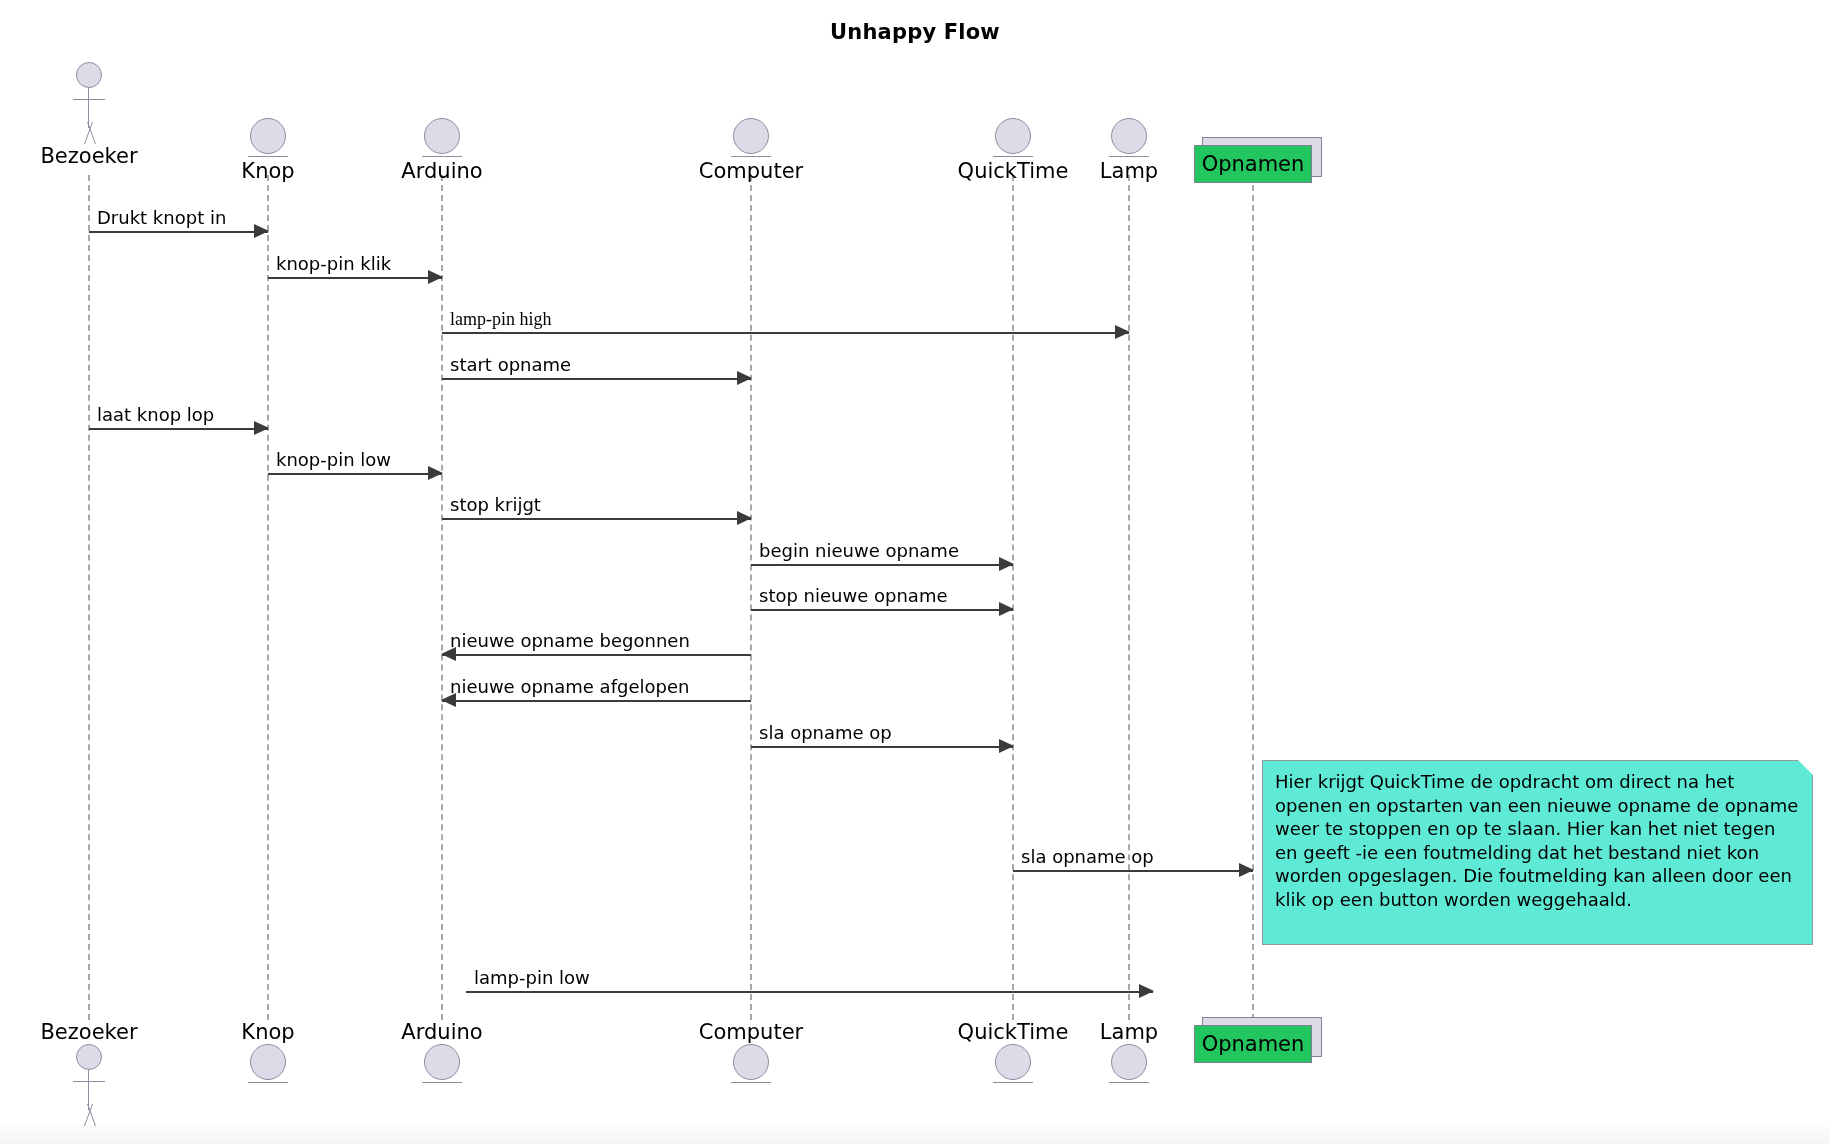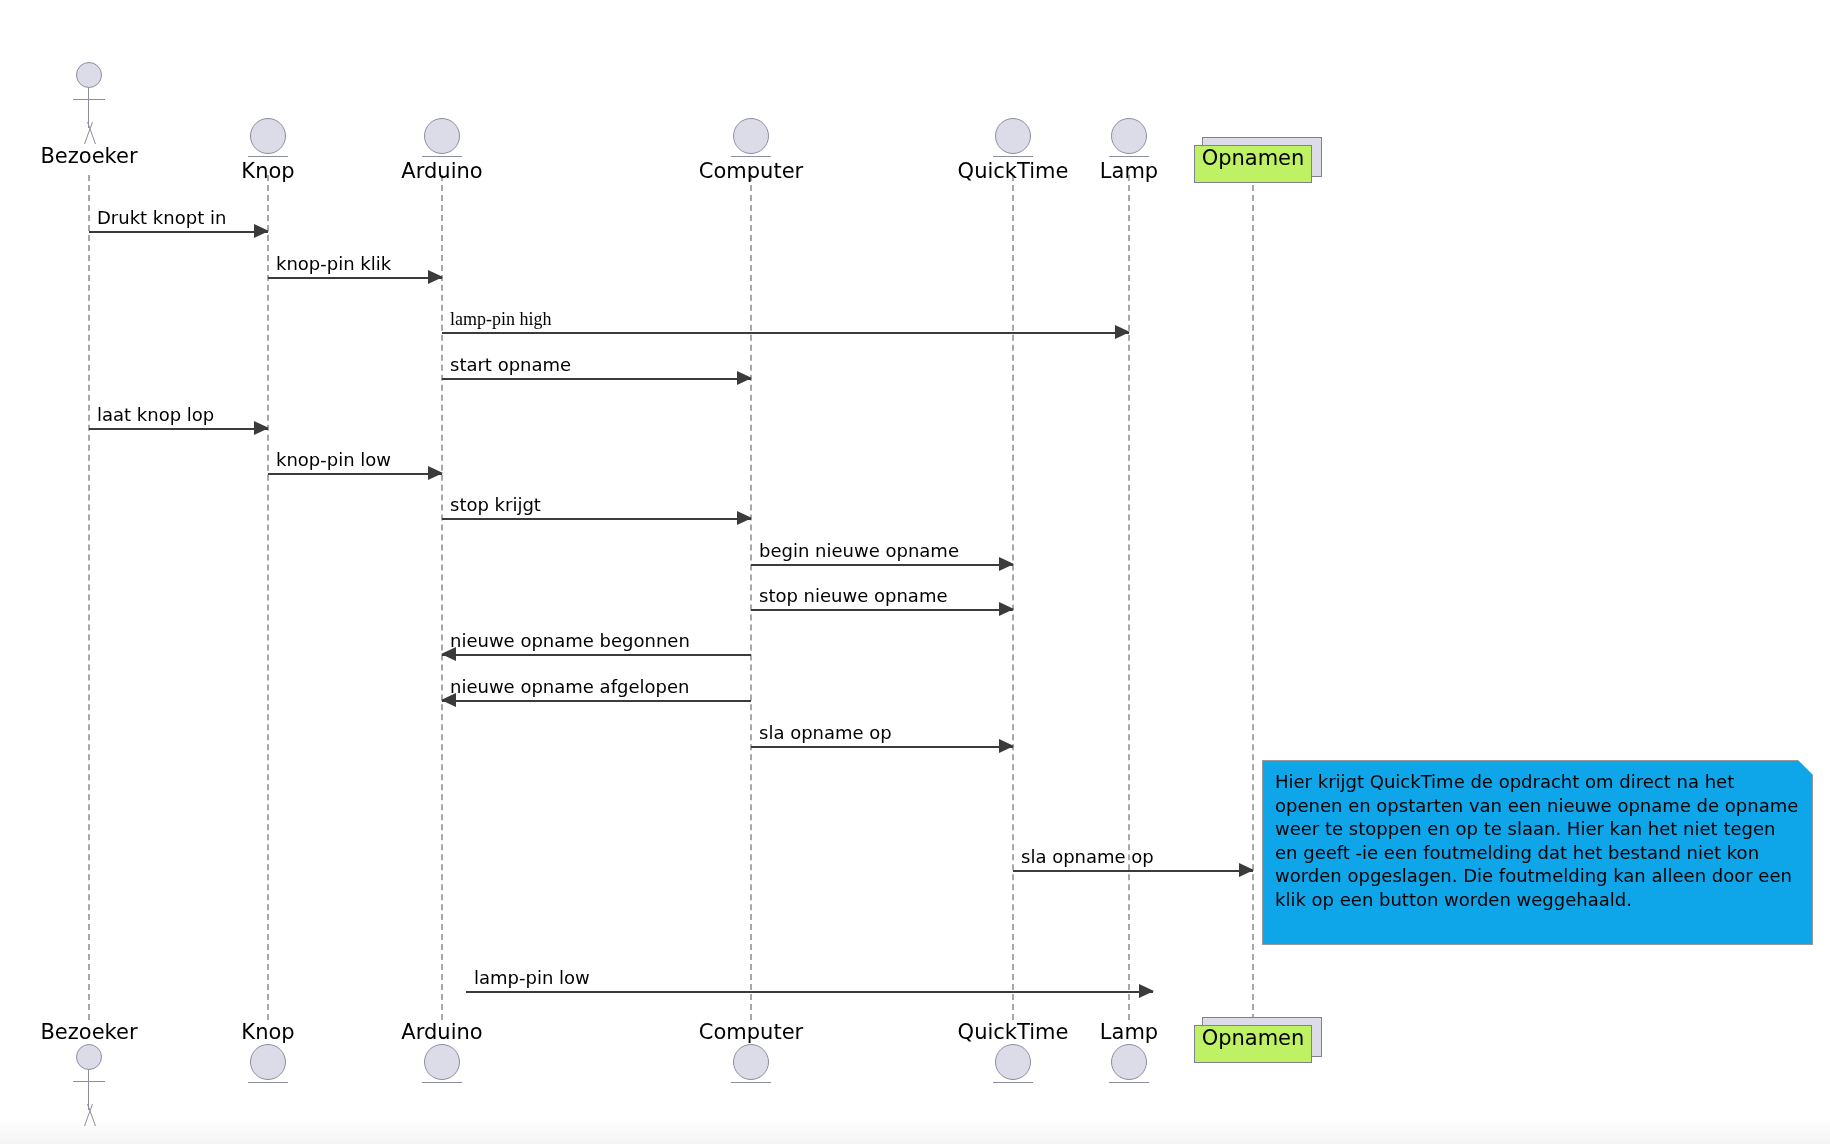--- a/index.html
+++ b/index.html
@@ -63,23 +63,23 @@
   
   .multibox{position:absolute;}
   .mb-back{
     position:absolute;left:8px;top:-8px;
     width:118px;height:38px;
     background:#DBDCE8;border:1.4px solid #7f7f96;
   }
   .mb-front{
     position:absolute;left:0;top:0;
     width:118px;height:38px;
-    background:#bef264;border:1.4px solid #7f7f96;
+    background:#22c55e;border:1.4px solid #7f7f96;
     box-sizing:border-box;
-    display:flex;justify-content:center;
+    display:flex;align-items:center;justify-content:center;
     font-size:21px;color:#000;
   }
   
   .msg{position:absolute;height:1px;text-align:center;}
   .msg-line{position:absolute;left:0;top:0;height:0;border-top:2px solid #3b3b3b;width:100%;}
   .msg-label{
     position:absolute;
     bottom:4px;
     font-size:18px;
     color:#000;
@@ -97,21 +97,21 @@
   .arrow-l{
     position:absolute;left:-1px;top:-7px;
     width:0;height:0;
     border-top:7px solid transparent;
     border-bottom:7px solid transparent;
     border-right:15px solid #3b3b3b;
   }
   
   .note{
     position:absolute;
-    background:#0ea5e9;
+    background:#5eead4;
     border:1.2px solid #999999;
     box-sizing:border-box;
     font-size:18px;
     line-height:23.5px;
     color:#000;
     padding:9px 12px 10px 12px;
   }
   .note-fold{
     position:absolute;right:-1px;top:-1px;
     width:0;height:0;
@@ -121,20 +121,21 @@
   .note-text{margin:0;}
   .bottom-shadow{
     position:absolute;left:0;bottom:0;width:1830px;height:26px;
     background:linear-gradient(to bottom,rgba(0,0,0,0.0),rgba(0,0,0,0.045));
   }
 </style>
 </head>
 <body>
 
 <div id="diagram">
+  <div class="title">Unhappy Flow</div>
   <div id="lifelines">
       <div class="lifeline" style="left: 88px; top: 175px; height: 845px;"></div>
       <div class="lifeline" style="left: 267px; top: 175px; height: 845px;"></div>
       <div class="lifeline" style="left: 441px; top: 175px; height: 845px;"></div>
       <div class="lifeline" style="left: 750px; top: 175px; height: 845px;"></div>
       <div class="lifeline" style="left: 1012px; top: 175px; height: 845px;"></div>
       <div class="lifeline" style="left: 1128px; top: 175px; height: 845px;"></div>
       <div class="lifeline" style="left: 1252px; top: 175px; height: 845px;"></div>
     </div>
   <div id="participants-top">

